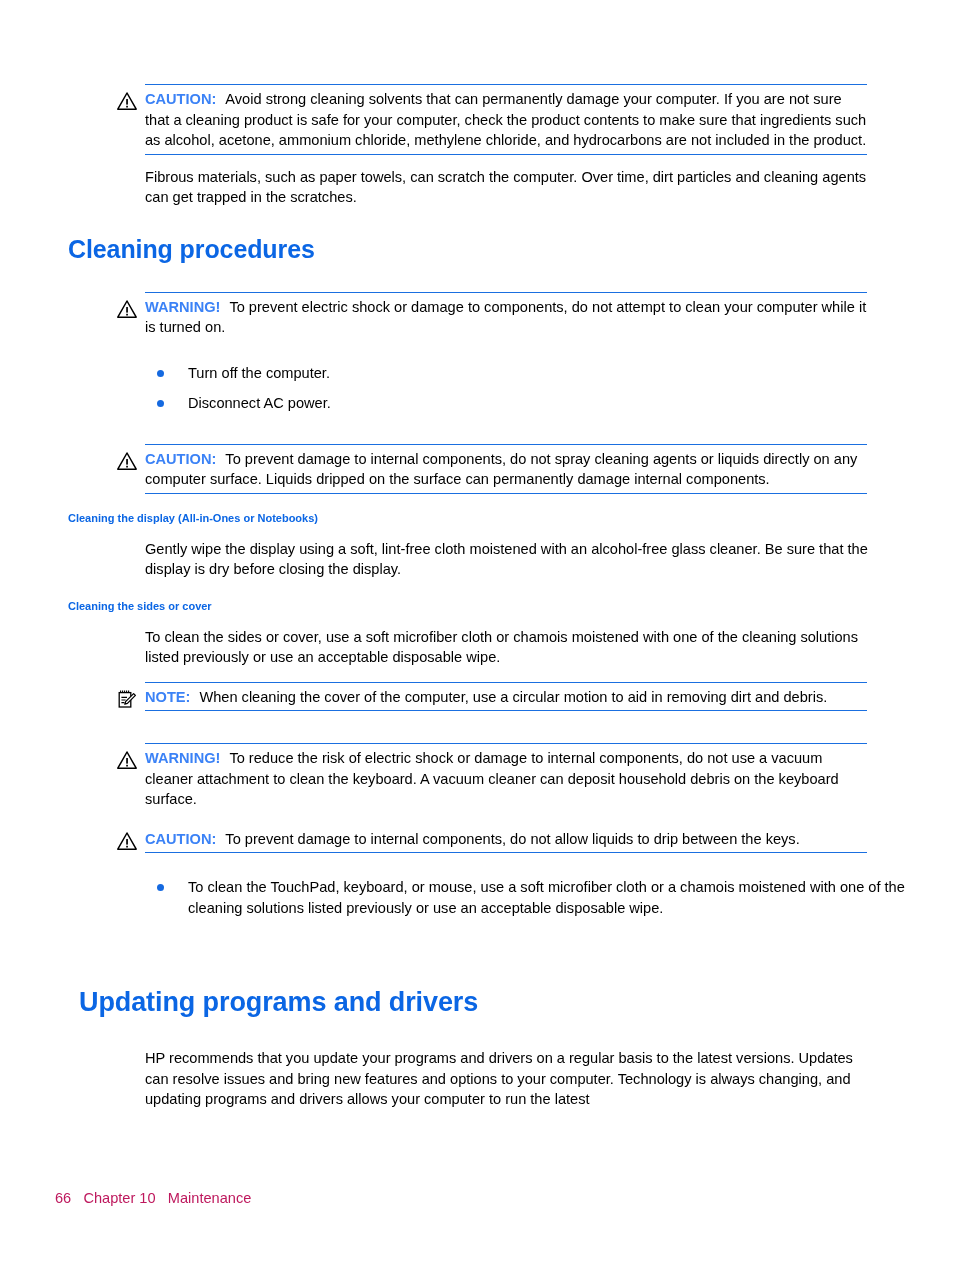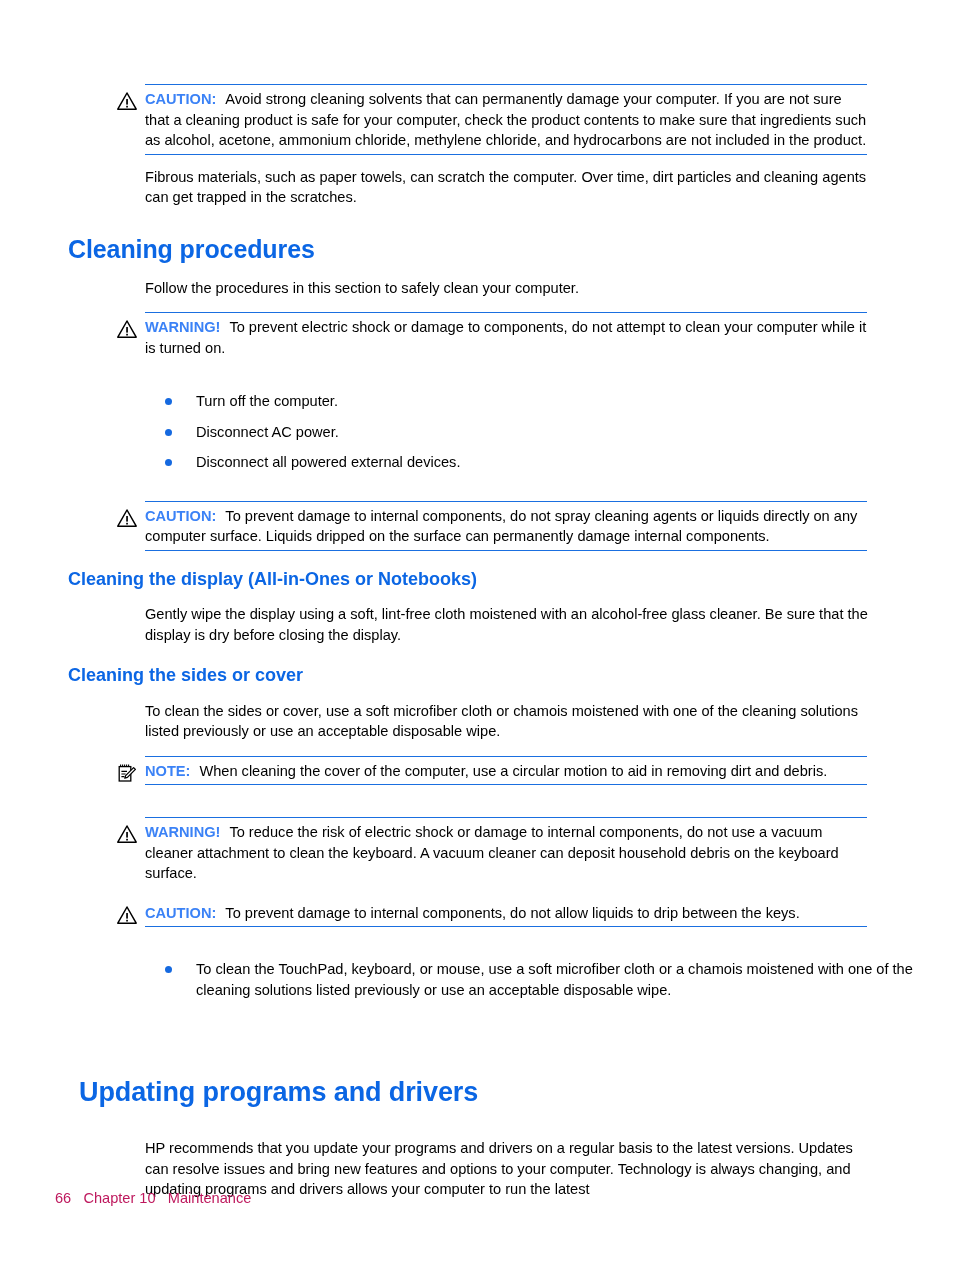--- a/index.html
+++ b/index.html
@@ -42,21 +42,21 @@
   h2.doc-h2 {
     font-size: 25px;
     font-weight: bold;
     color: #0b66e4;
     margin: 0;
     padding: 0;
     line-height: 1.2;
     letter-spacing: -0.1px;
   }
   h3.doc-h3 {
-    font-size: 18px;
+    font-size: 11px;
     font-weight: bold;
     color: #0b66e4;
     margin: 0;
     padding: 0;
     line-height: 1.2;
   }
 
   
   .para {
     font-size: 14.6px;
@@ -98,21 +98,21 @@
   }
   .admon-label {
     color: #3b82f6;
     font-weight: bold;
   }
   .admon-label.caution { letter-spacing: 0; }
   .admon-gap { display: inline-block; width: 9px; }
 
   
   .bullet-list {
-    margin: 16px;
+    margin: 8px;
     padding: 0;
     list-style: none;
   }
   .bullet-item {
     position: relative;
     margin-left: 112px;   
     width: 718px;
     font-size: 14.6px;
     line-height: 20.5px;
     padding-left: 0;
@@ -168,21 +168,20 @@
     <div class="sp-12"></div>
 
     <p class="para">Fibrous materials, such as paper towels, can scratch the computer. Over time, dirt particles and cleaning agents can get trapped in the scratches.</p>
 
     <div class="sp-26"></div>
 
     <h2 class="doc-h2">Cleaning procedures</h2>
 
     <div class="sp-14"></div>
 
-    <p class="para">Follow the procedures in this section to safely clean your computer.</p>
 
     <div class="sp-14"></div>
 
     <div class="admon">
       <div class="rule"></div>
       <div class="admon-body">
         <span class="admon-icon">
           <svg width="22" height="20" viewBox="0 0 22 20">
             <path d="M11 2 L20.2 18.2 L1.8 18.2 Z" fill="none" stroke="#000" stroke-width="1.5" stroke-linejoin="round"></path>
             <rect x="10.2" y="8" width="1.7" height="5.6" fill="#000"></rect>
@@ -199,24 +198,20 @@
       <li class="bullet-item">
         <span class="bullet-dot"></span>
         <span>Turn off the computer.</span>
       </li>
       <div class="sp-10"></div>
       <li class="bullet-item">
         <span class="bullet-dot"></span>
         <span>Disconnect AC power.</span>
       </li>
       <div class="sp-10"></div>
-      <li class="bullet-item">
-        <span class="bullet-dot"></span>
-        <span>Disconnect all powered external devices.</span>
-      </li>
     </ul>
 
     <div class="sp-12"></div>
 
     <div class="admon">
       <div class="rule"></div>
       <div class="admon-body">
         <span class="admon-icon">
           <svg width="22" height="20" viewBox="0 0 22 20">
             <path d="M11 2 L20.2 18.2 L1.8 18.2 Z" fill="none" stroke="#000" stroke-width="1.5" stroke-linejoin="round"></path>

